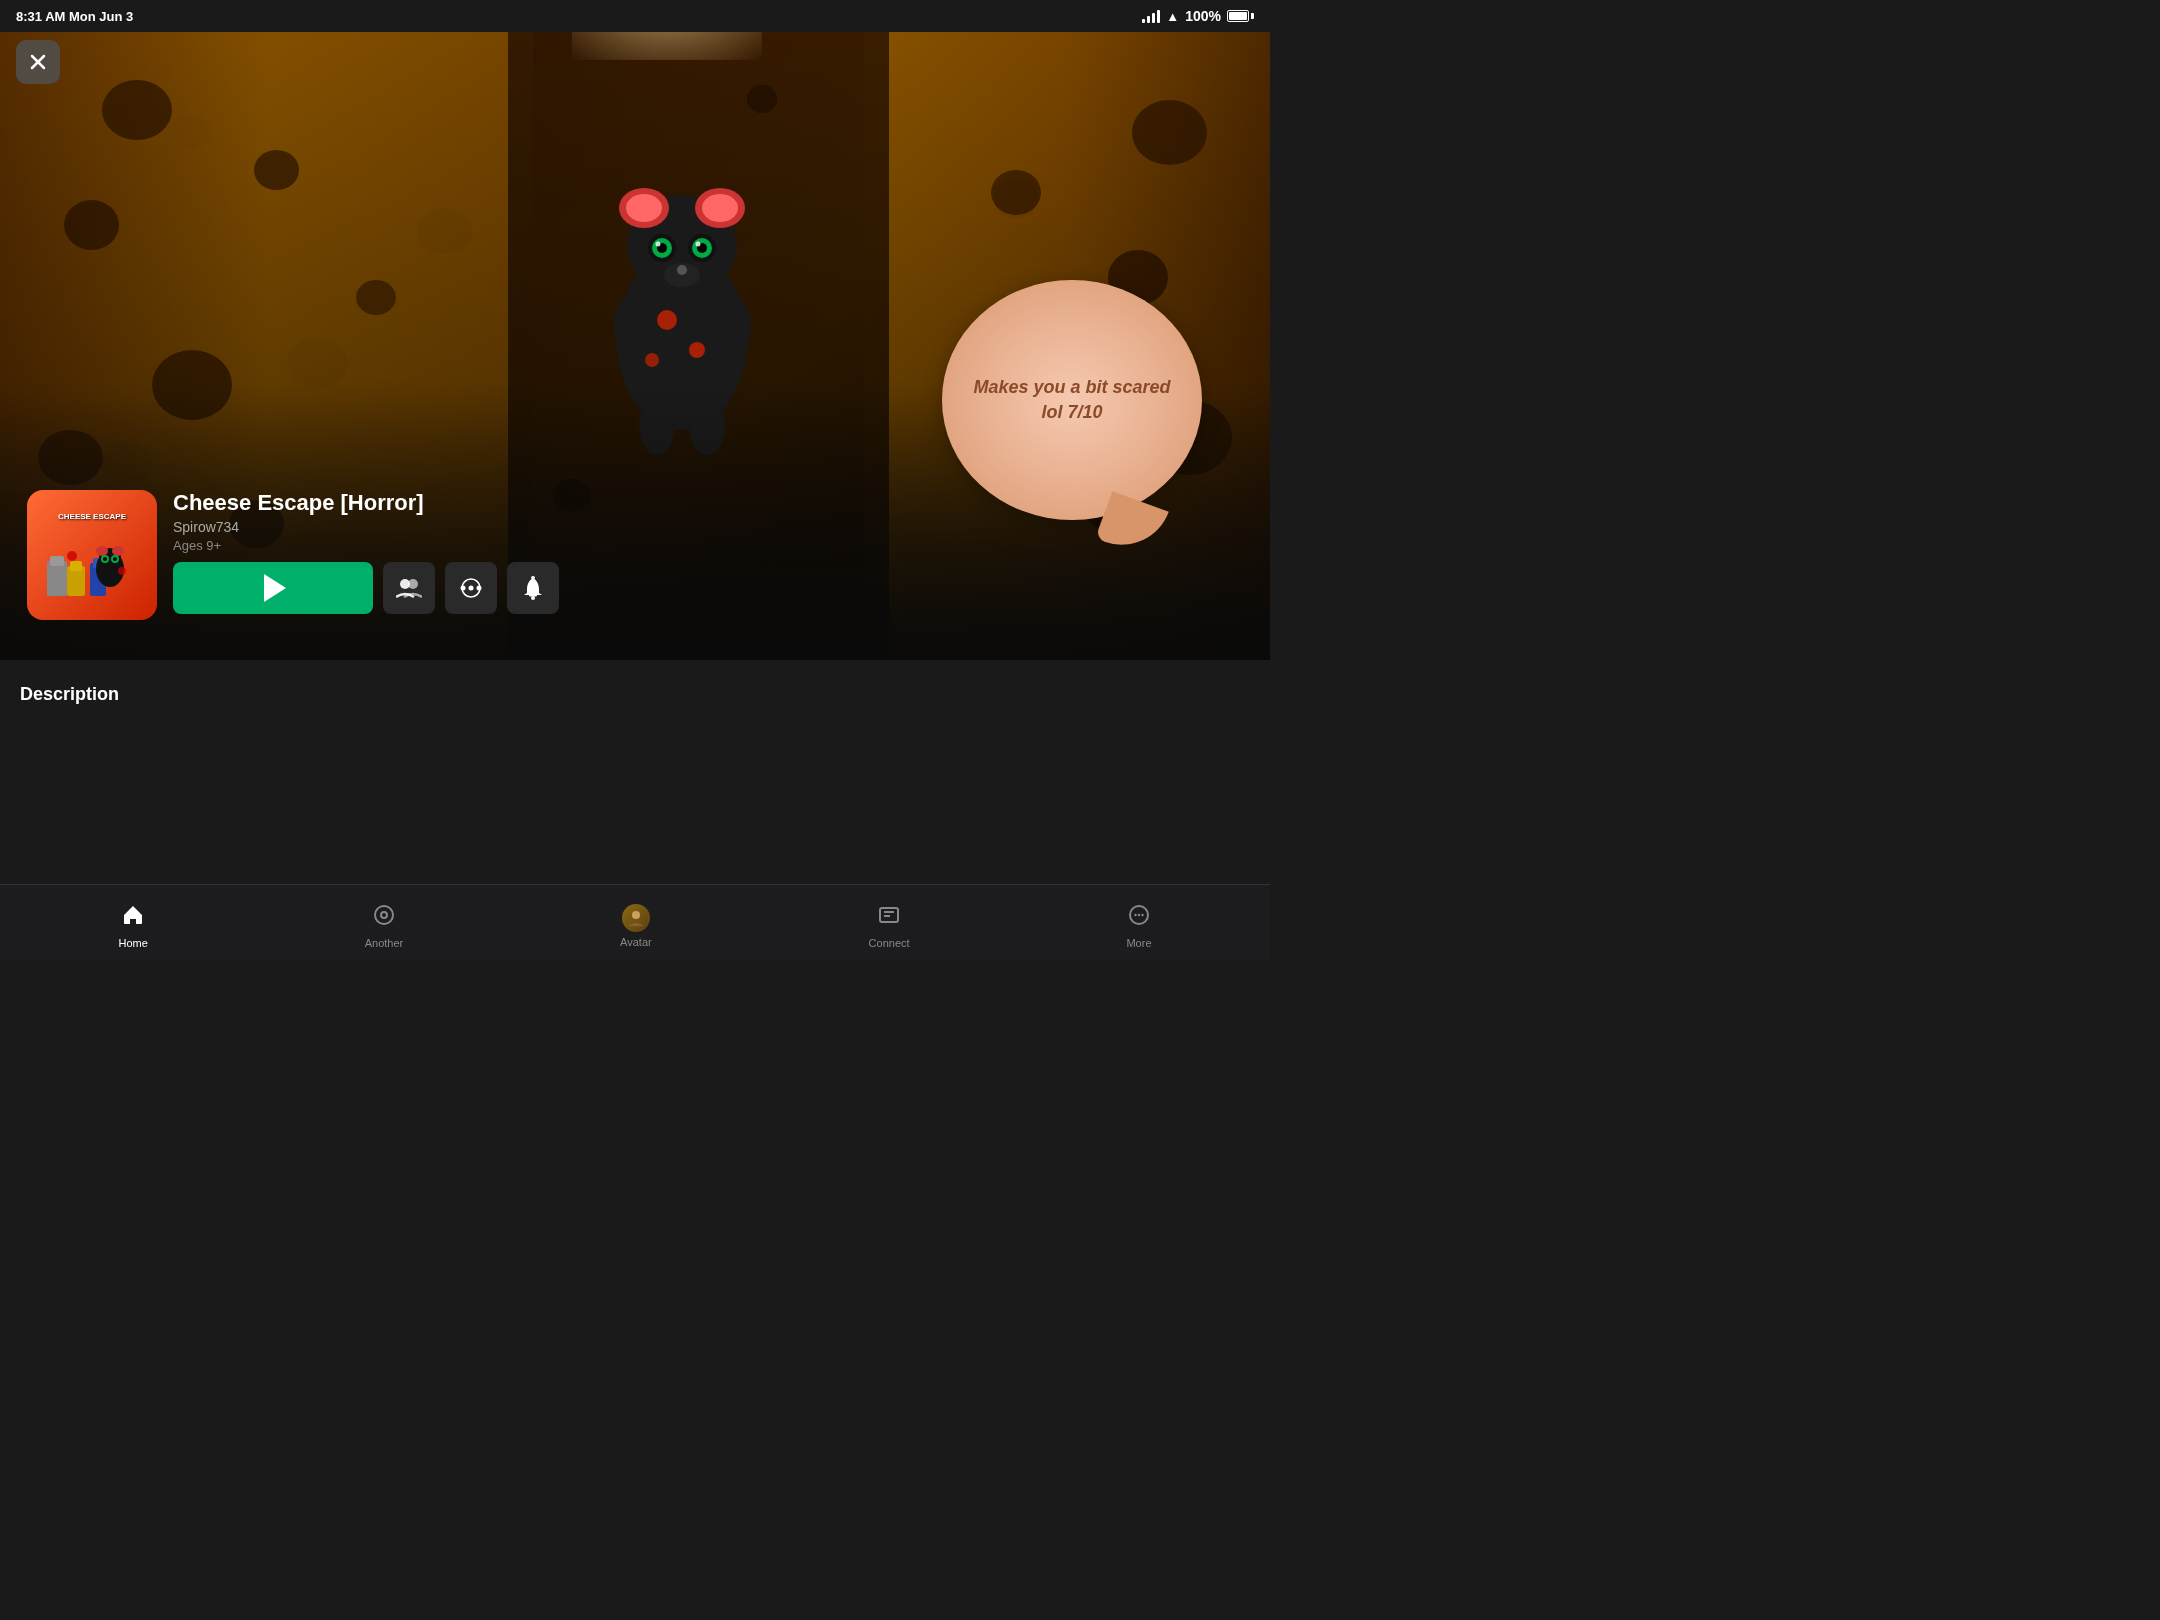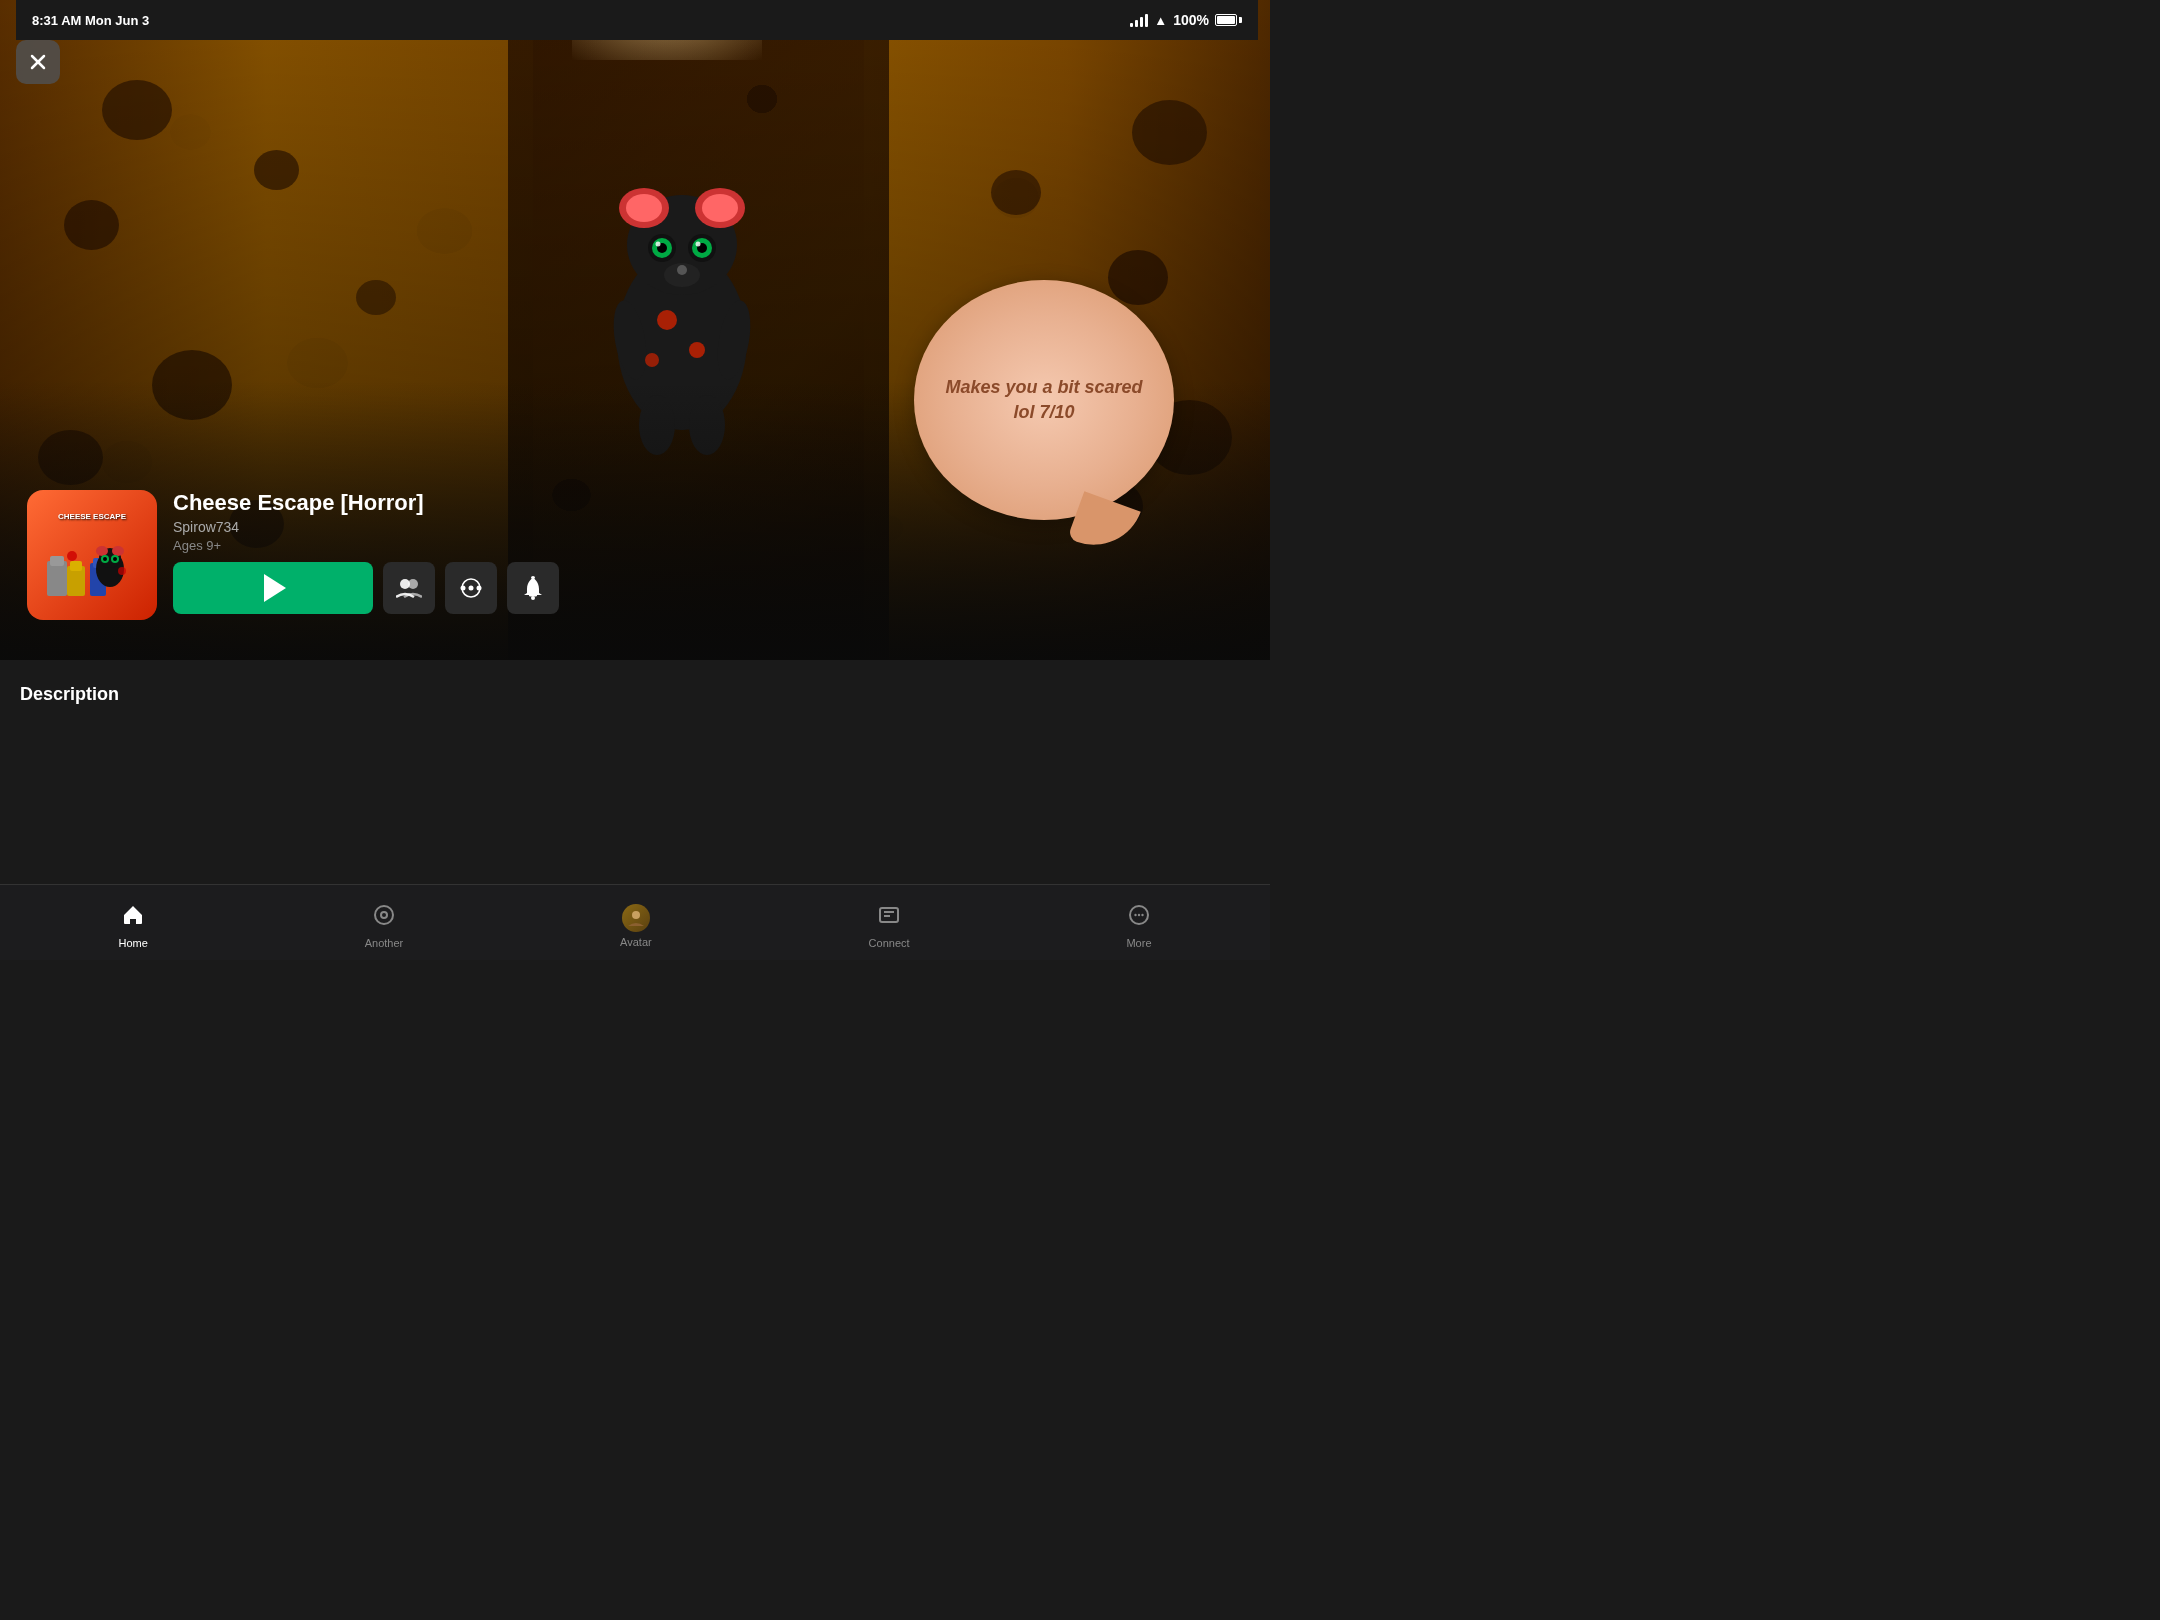--- a/index.html
+++ b/index.html
@@ -12,32 +12,31 @@
       font-family: -apple-system, BlinkMacSystemFont, 'Segoe UI', sans-serif;
       overflow: hidden;
       position: relative;
     }
 
     
     .status-bar {
       position: absolute;
       top: 0;
       left: 0;
-      right: 12px;
-      height: 40px;
+      right: 0;
+      height: 32px;
       background: #1a1a1a;
       display: flex;
       align-items: center;
       justify-content: space-between;
       padding: 0 16px;
       z-index: 100;
       color: white;
       font-size: 13px;
       font-weight: 600;
-      margin-left: 16px;
     }
 
     .status-right {
       display: flex;
       align-items: center;
       gap: 6px;
     }
 
     
     .hero-area {
@@ -95,21 +94,21 @@
       left: 45%;
       width: 220px;
       height: 420px;
       z-index: 5;
     }
 
     
     .speech-bubble {
       position: absolute;
       top: 280px;
-      right: 96px;
+      right: 68px;
       width: 260px;
       height: 240px;
       background: radial-gradient(ellipse at center, #f5c9b0 0%, #e8b090 50%, #d9956a 100%);
       border-radius: 50%;
       display: flex;
       align-items: center;
       justify-content: center;
       text-align: center;
       z-index: 10;
       box-shadow: 0 4px 20px rgba(0,0,0,0.3);

